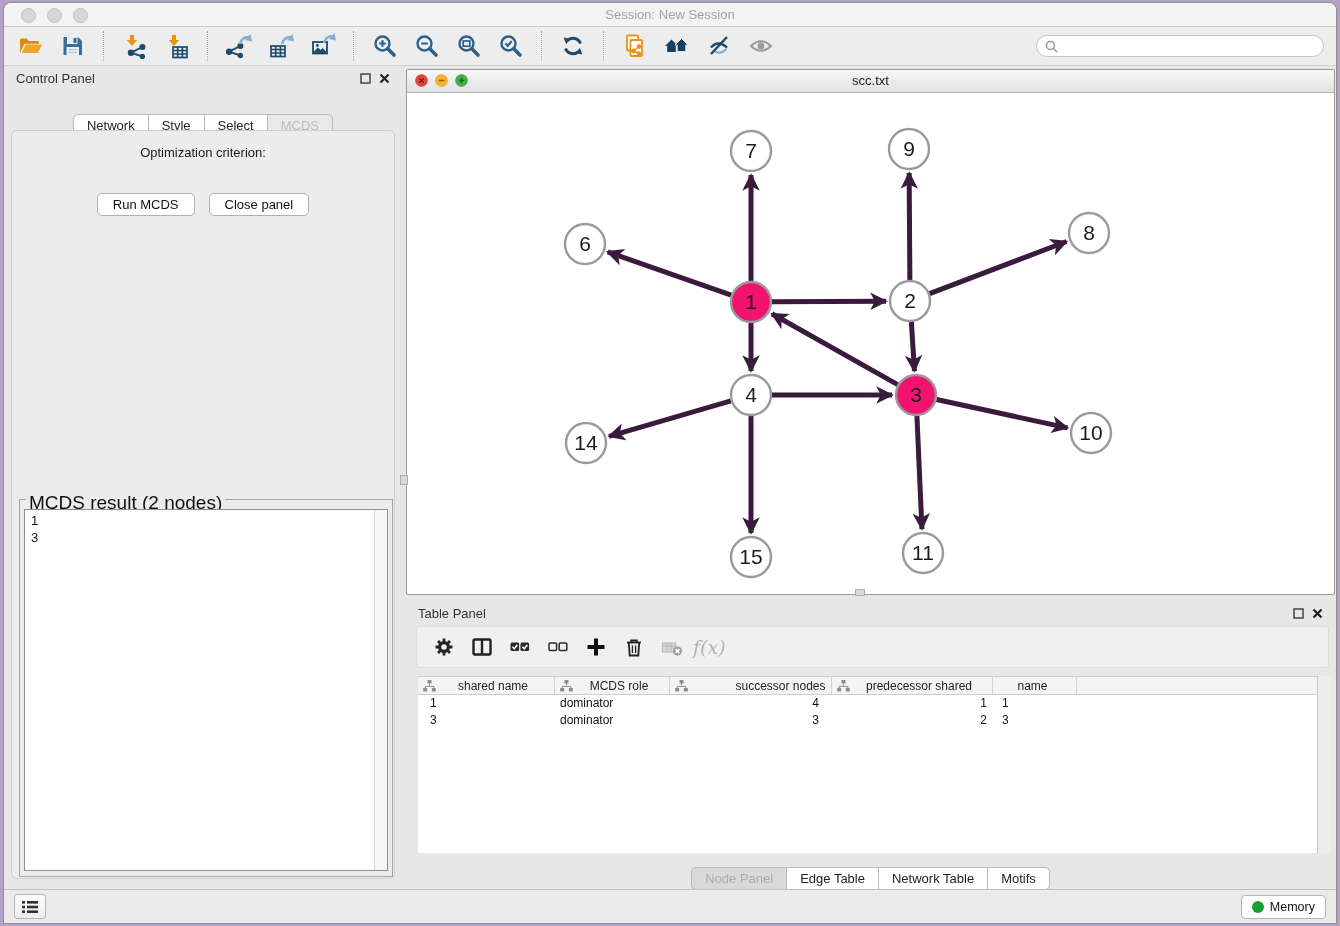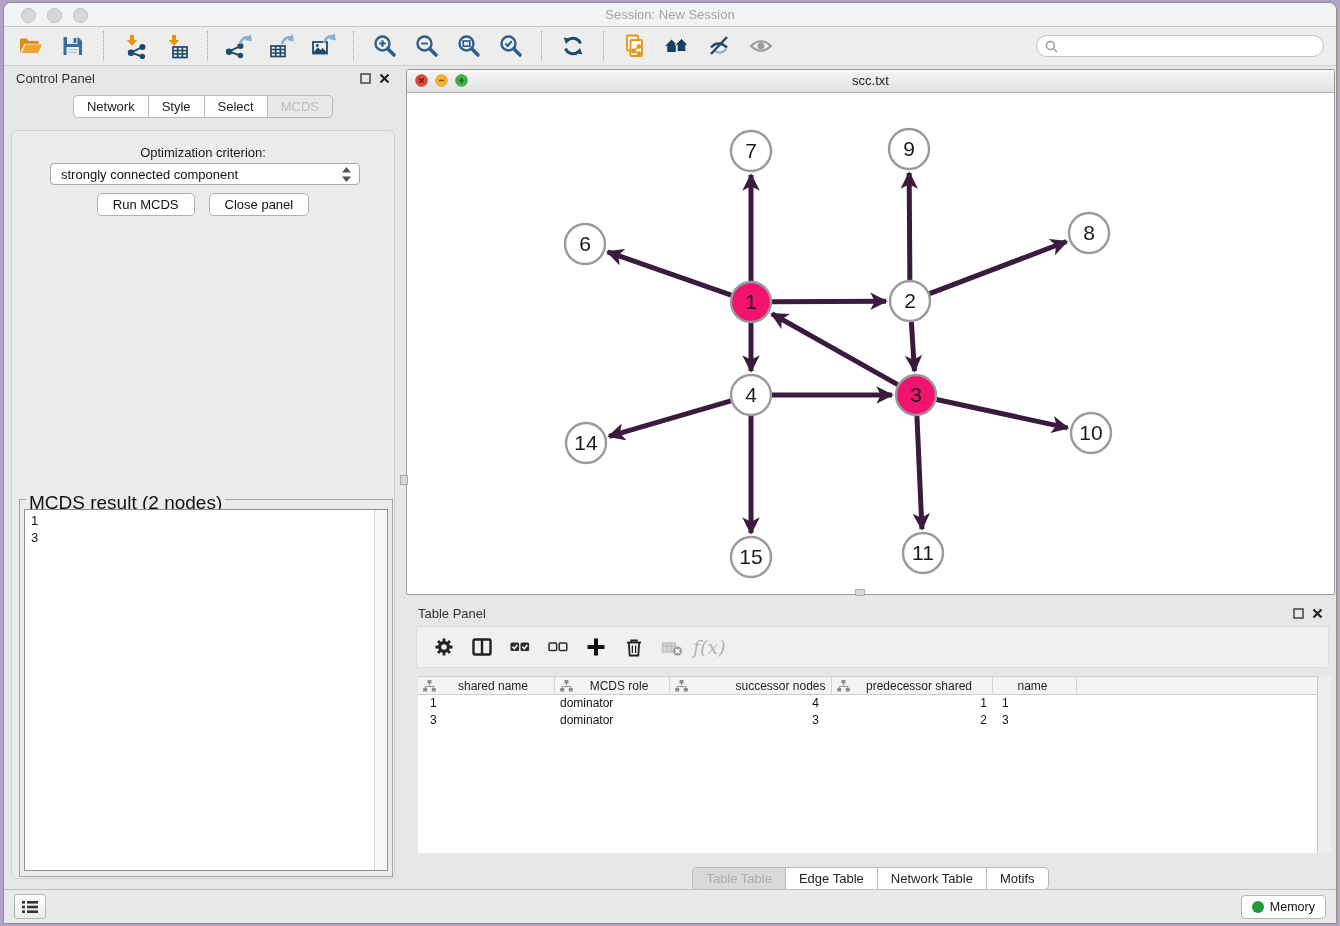--- a/index.html
+++ b/index.html
@@ -21,21 +21,21 @@
 
   .content{position:absolute;top:62px;left:0;right:0;bottom:33px}
 
   
   .panel-head{height:26px;display:flex;align-items:center;padding:0 12px;font-size:13px;color:#333}
   .panel-icons{margin-left:auto;display:flex;gap:8px;align-items:center}
   .panel-icons svg{display:block}
 
   
   .control-panel{position:absolute;left:0;top:0;width:398px;bottom:0}
-  .cp-tabs{display:flex;justify-content:center;margin-top:4px}
+  .cp-tabs{display:flex;justify-content:center;margin-top:23px}
   .seg-btn{font-size:13px;padding:3px 13px;background:#fff;border:1px solid #b9b9b9;border-left:none;color:#222;font-family:inherit;cursor:default}
   .seg-btn:first-child{border-left:1px solid #b9b9b9;border-radius:5px 0 0 5px}
   .seg-btn:last-child{border-radius:0 5px 5px 0}
   .seg-btn.active{background:#e9e9e9;color:#bcbcbc}
   .cp-body{position:absolute;left:7px;width:382px;top:65px;bottom:11px;background:#ececec;border:1px solid #cfcfcf;border-radius:6px}
   .opt-label{position:absolute;top:14px;left:0;right:0;text-align:center;font-size:13px;color:#1b1b1b}
   .cp-select{position:absolute;top:32px;left:38px;width:310px;height:22px;background:#fff;border:1px solid #a8a8a8;border-radius:4px;display:flex;align-items:center;padding:0 8px 0 10px;box-sizing:border-box;font-size:13px;color:#111}
   .cp-select .spin{margin-left:auto}
   .btn-row{position:absolute;top:62px;left:0;right:0;display:flex;justify-content:center;gap:14px}
   .cp-btn{font-size:13px;font-family:inherit;background:#fff;border:1px solid #b0b0b0;border-radius:5px;padding:3px 15px;color:#111}
@@ -279,27 +279,20 @@
         </span>
       </div>
       <div class="cp-tabs" id="cp-tabs">
           <button class="seg-btn">Network</button>
           <button class="seg-btn">Style</button>
           <button class="seg-btn">Select</button>
           <button class="seg-btn active">MCDS</button>
         </div>
       <div class="cp-body">
         <div class="opt-label">Optimization criterion:</div>
-        <div class="cp-select">
-          <span>strongly connected component</span>
-          <svg class="spin" width="9" height="15" viewBox="0 0 9 15">
-              <polygon points="4.5,0 9,5.5 0,5.5" fill="#555"></polygon>
-              <polygon points="0,9.5 9,9.5 4.5,15" fill="#555"></polygon>
-            </svg>
-        </div>
         <div class="btn-row">
           <button class="cp-btn">Run MCDS</button>
           <button class="cp-btn">Close panel</button>
         </div>
         <div class="groupbox">
           <span class="gb-label">MCDS result (2 nodes)</span>
           <div class="gb-inner">
             <div class="gb-text" id="result-lines">
                 <div>1</div>
                 <div>3</div>
@@ -520,21 +513,21 @@
               <div class="td" style="width: 137px; text-align: left; padding-left: 12px;">3</div>
               <div class="td" style="width: 115px; text-align: left; padding-left: 5px;">dominator</div>
               <div class="td" style="width: 162px; text-align: right; padding-right: 13px;">3</div>
               <div class="td" style="width: 161px; text-align: right; padding-right: 6px;">2</div>
               <div class="td" style="width: 84px; text-align: left; padding-left: 9px;">3</div>
             </div>
           </div>
         <div class="tp-scroll"></div>
       </div>
       <div class="tp-tabs" id="tp-tabs">
-          <button class="seg-btn active">Table Table</button>
+          <button class="seg-btn active">Node Panel</button>
           <button class="seg-btn">Edge Table</button>
           <button class="seg-btn">Network Table</button>
           <button class="seg-btn">Motifs</button>
         </div>
     </div>
 
   </div>
 
   <div class="status-bar">
     <button class="sb-btn">

